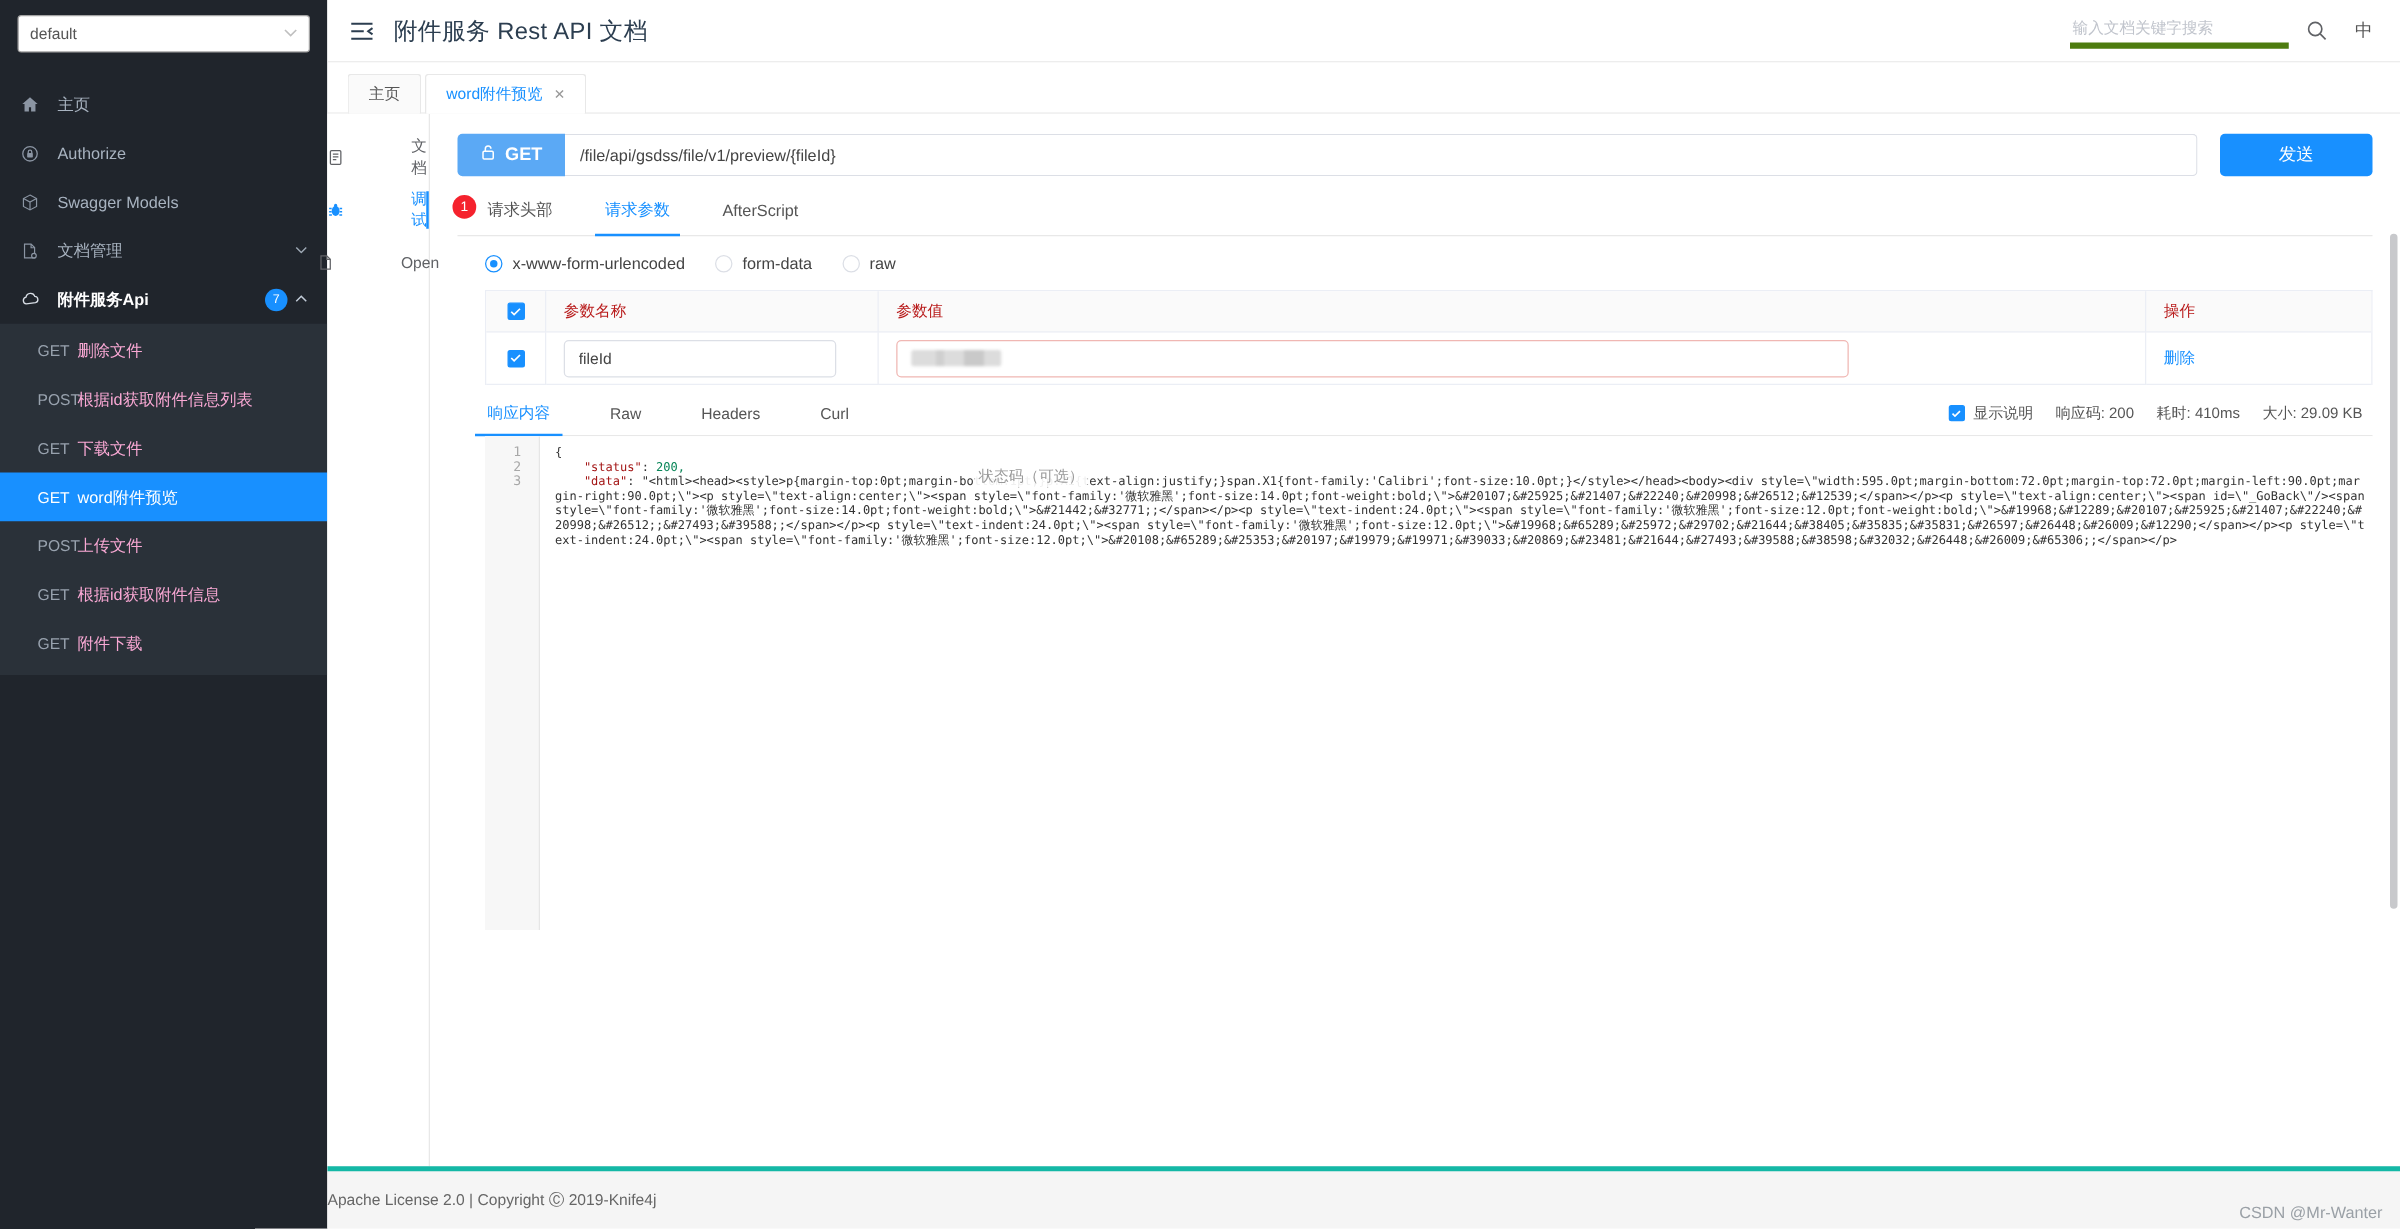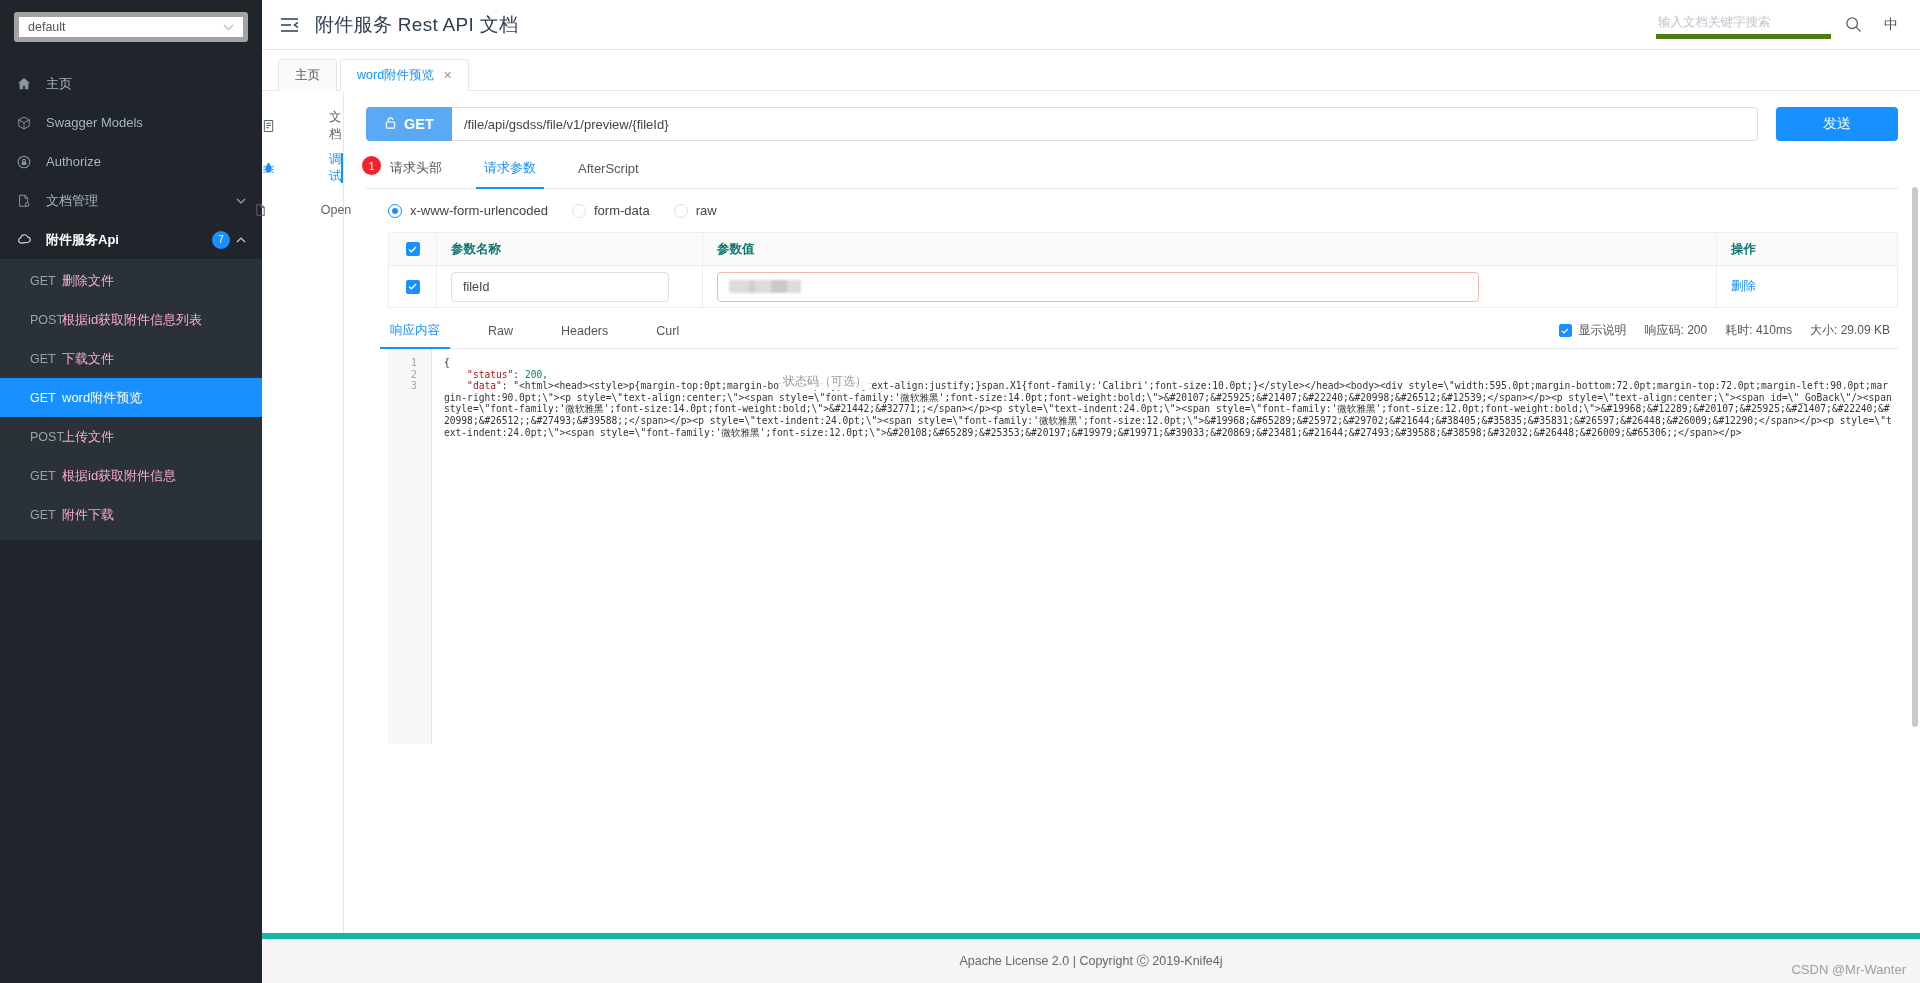--- a/index.html
+++ b/index.html
@@ -14,21 +14,21 @@
 
   
   .sidebar {
     width: 262px; min-width: 262px; height: 983px;
     background: #20252c;
     display: flex; flex-direction: column;
     position: relative;
   }
   .sel-wrap { padding: 12px 14px 0 14px; }
   .sel-box {
-    height: 30px; background: #fff; border: 5px solid #a3a3a3; border-radius: 3px;
+    height: 30px; background: #fff; border: 1px solid #a3a3a3; border-radius: 3px;
     display: flex; align-items: center; justify-content: space-between;
     padding: 0 9px; font-size: 12.5px; color: #555;
   }
   .sel-box .chev { color: #bfbfbf; font-size: 10px; }
 
   .nav { margin-top: 22px; }
   .nav-item {
     height: 39px; display: flex; align-items: center;
     padding-left: 17px; color: #a8b3c0; font-size: 13px;
     cursor: pointer; position: relative;
@@ -172,21 +172,21 @@
   
   .ptable { margin: 14px 0 0 22px; border: 1px solid #ebeef5; border-bottom: none; }
   .ptr { display: flex; }
   .ptable .phead { background: #fafafa; }
   .pcell {
     border-bottom: 1px solid #ebeef5; border-right: 1px solid #ebeef5;
     display: flex; align-items: center; padding: 0 14px;
     font-size: 12.5px; color: #444;
   }
   .pcell.last { border-right: none; }
-  .phead .pcell { height: 33px; font-weight: bold; color: #0f766e; }
+  .phead .pcell { height: 33px; font-weight: normal; color: #b91c1c; }
   .pbody .pcell { height: 42px; }
   .c-chk { width: 48px; justify-content: center; padding: 0; }
   .c-name { width: 266px; }
   .c-val { flex: 1; }
   .c-op { width: 180px; }
   .chk {
     width: 14px; height: 14px; border-radius: 2px; background: #1890ff;
     border: 1px solid #1890ff; display: inline-flex;
     align-items: center; justify-content: center; cursor: pointer;
   }
@@ -248,22 +248,22 @@
   .codebody .k { color: #a31515; }
   .codebody .n { color: #098658; }
   .tooltip-status {
     position: absolute; left: 392px; top: 24px; font-size: 12px; color: #999;
     background: rgba(255,255,255,.92); padding: 0 3px; pointer-events: none;
   }
 
   
   .footer {
     height: 50px; min-height: 50px; background: #f5f5f5;
-    border-top: 6px solid #14b8a6;
-    display: flex; align-items: center; justify-content: center;
+    border-top: 4px solid #14b8a6;
+    display: flex; align-items: center; 
     font-size: 12.5px; color: #666; position: relative;
   }
   .watermark {
     position: absolute; right: 14px; bottom: 6px;
     font-size: 13px; color: #9aa0a6;
   }
   
   .vscroll {
     position: absolute; right: 2px; top: 96px; width: 6px; height: 540px;
     background: #c8c9cc; border-radius: 3px;
@@ -290,36 +290,36 @@
       <div class="nav-item">
         <span class="ic">
           <svg width="14" height="14" viewBox="0 0 16 16" fill="#8b95a3">
               <path d="M8 1L1 7h2v7h4V10h2v4h4V7h2z"></path>
             </svg>
         </span>
         <span>主页</span>
       </div>
       <div class="nav-item">
         <span class="ic">
-          <svg width="14" height="14" viewBox="0 0 16 16" fill="none" stroke="#8b95a3" stroke-width="1.1">
-              <path d="M8 1.2l6 3.2v7.2L8 14.8 2 11.6V4.4z"></path>
-              <path d="M2 4.4L8 7.6l6-3.2M8 7.6v7.2"></path>
-            </svg>
-        </span>
-        <span>Swagger Models</span>
-      </div>
-      <div class="nav-item">
-        <span class="ic">
           <svg width="14" height="14" viewBox="0 0 16 16" fill="none" stroke="#8b95a3" stroke-width="1.2">
               <circle cx="8" cy="8" r="6.6"></circle>
               <rect x="5.4" y="7.4" width="5.2" height="4" rx=".6" fill="#8b95a3" stroke="none"></rect>
               <path d="M6.4 7.4V6.3a1.6 1.6 0 013.2 0v1.1"></path>
             </svg>
         </span>
         <span>Authorize</span>
+      </div>
+      <div class="nav-item">
+        <span class="ic">
+          <svg width="14" height="14" viewBox="0 0 16 16" fill="none" stroke="#8b95a3" stroke-width="1.1">
+              <path d="M8 1.2l6 3.2v7.2L8 14.8 2 11.6V4.4z"></path>
+              <path d="M2 4.4L8 7.6l6-3.2M8 7.6v7.2"></path>
+            </svg>
+        </span>
+        <span>Swagger Models</span>
       </div>
       <div class="nav-item">
         <span class="ic">
           <svg width="14" height="14" viewBox="0 0 16 16" fill="none" stroke="#8b95a3" stroke-width="1.1">
               <path d="M3 1.4h6l3.2 3.2V14H3z"></path>
               <path d="M9 1.4v3.4h3.2"></path>
               <circle cx="11.6" cy="12" r="2.1" fill="#20252c"></circle>
             </svg>
         </span>
         <span class="grow">文档管理</span>

